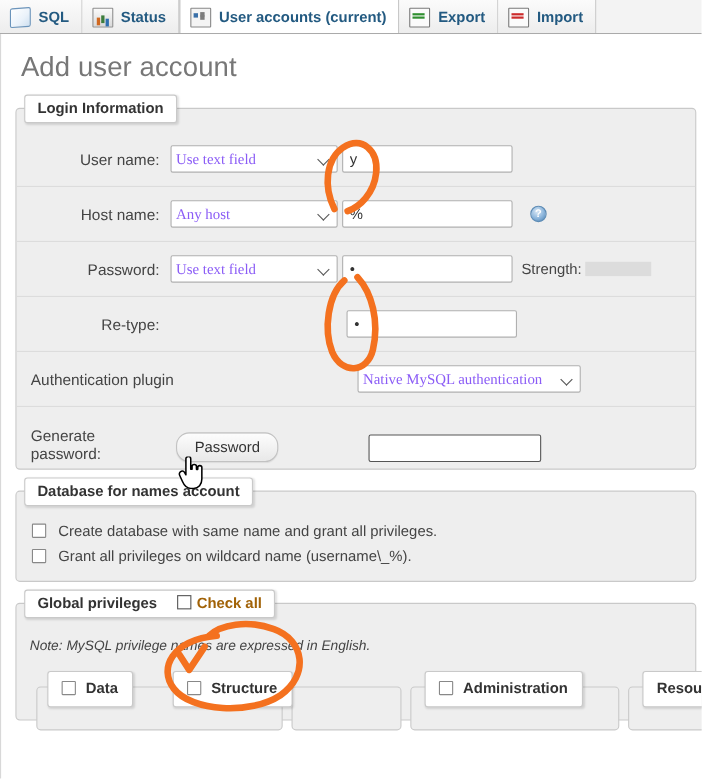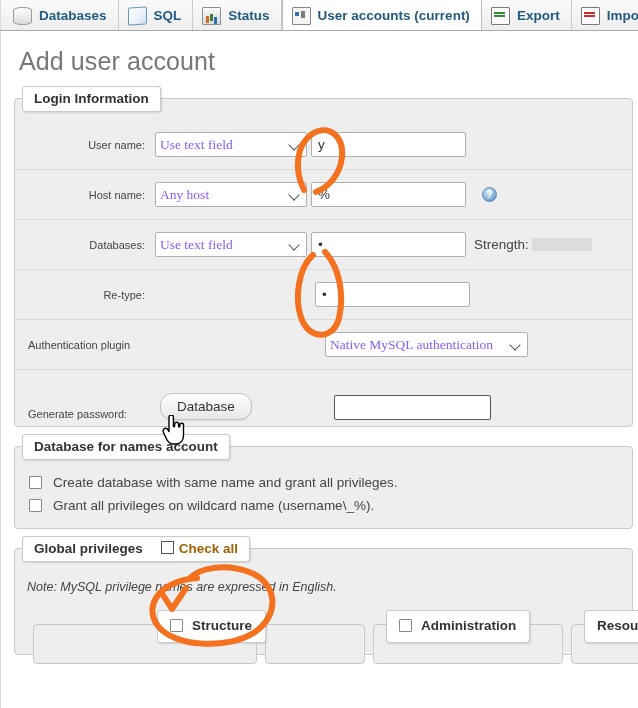--- a/index.html
+++ b/index.html
@@ -187,21 +187,21 @@
     border-bottom: 1px solid #dcdcdc;
     padding: 0 10px;
     box-sizing: border-box;
   }
   .frow.last { border-bottom: 1px solid #dcdcdc; }
   .frow .lbl {
     width: 130px;
     text-align: right;
     padding-right: 10px;
     color: #444;
-    font-size: 11px;
+    font-size: 14px;
     box-sizing: border-box;
   }
   .frow .lbl.left { text-align: left; padding-left: 3px; }
 
   select.sel {
     font-family: Liberation Serif, serif;
     font-size: 13.5px;
     color: #8b5cf6;
     height: 25px;
     background: #ffffff;
@@ -348,24 +348,21 @@
     z-index: 70;
     pointer-events: none;
   }
 </style>
 </head>
 <body>
 
 <div id="screen">
 
   <div class="tabbar">
-    <div class="tab first">
-      <span class="ticon ic-db"></span>
-      <span>Databases</span>
-    </div><div class="tab">
+    <div class="tab">
       <span class="ticon ic-sql"></span>
       <span>SQL</span>
     </div><div class="tab">
       <span class="ticon ic-status"></span>
       <span>Status</span>
     </div><div class="tab active">
       <span class="ticon ic-user"></span>
       <span>User accounts (current)</span>
     </div><div class="tab">
       <span class="ticon ic-export"></span>
@@ -400,21 +397,21 @@
         <span class="selwrap">
           <select class="sel" style="width:152px;">
             <option>Any host</option>
           </select>
         </span>
         <input class="txt" style="width: 155px; margin-left: 4px;" value="%">
         <span class="help-icon">?</span>
       </div>
 
       <div class="frow">
-        <div class="lbl">Databases:</div>
+        <div class="lbl">Password:</div>
         <span class="selwrap">
           <select class="sel" style="width:152px;">
             <option>Use text field</option>
           </select>
         </span>
         <input class="txt" style="width: 155px; margin-left: 4px;" value="•">
         <span class="strength-lbl">
           <span>Strength:</span><span class="strength-bar"></span>
         </span>
       </div>
@@ -429,21 +426,21 @@
         <div class="lbl left" style="width:300px;">Authentication plugin</div>
         <span class="selwrap">
           <select class="sel" style="width:203px;">
             <option>Native MySQL authentication</option>
           </select>
         </span>
       </div>
 
       <div class="frow last" style="border-bottom:none;align-items:flex-end;">
         <div class="lbl left" style="width:135px;">Generate password:</div>
-        <button class="btn">Database</button>
+        <button class="btn">Password</button>
         <input class="txt focused" style="width: 157px; margin-left: 82px;" value="">
       </div>
       <div style="height:6px;"></div>
     </div>
 
     <div class="fs" style="margin-top:19px;">
       <div class="fs-legend">Database for names account</div>
       <div style="height:24px;"></div>
       <div class="cbrow">
         <span class="cbox"></span>
@@ -459,20 +456,24 @@
     <div class="fs" style="margin-top:19px;">
       <div class="fs-legend">
         <span>Global privileges</span><span class="chk-all"><span class="legend-box"></span><span>Check all</span></span>
       </div>
       <div style="height:18px;"></div>
       <div class="note">Note: MySQL privilege names are expressed in English.</div>
 
       <div class="privrow">
 
         <div class="priv-fs" style="left:18px; width:224px;"></div>
+        <div class="priv-legend" style="left:28px;">
+          <span class="cbox" style="margin-right:9px;"></span>
+          <span>Data</span>
+        </div>
 
         <div class="priv-fs" style="left:250px; width:100px;"></div>
         <div class="priv-legend" style="left:142px;">
           <span class="cbox" style="margin-right:9px;"></span>
           <span>Structure</span>
         </div>
 
         <div class="priv-fs" style="left:358px; width:190px;"></div>
         <div class="priv-legend" style="left:371px;">
           <span class="cbox" style="margin-right:9px;"></span>

